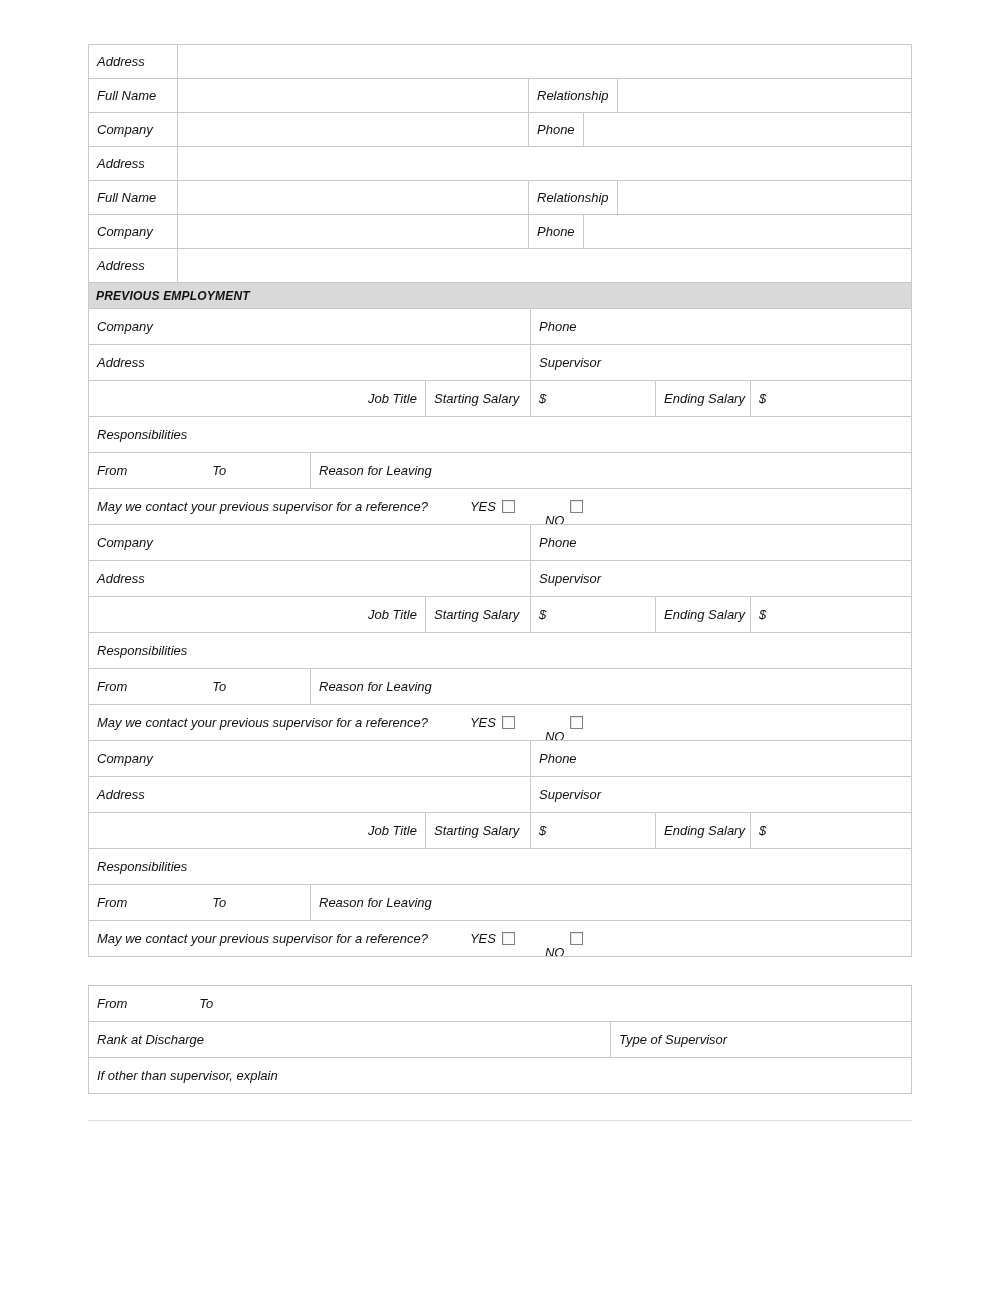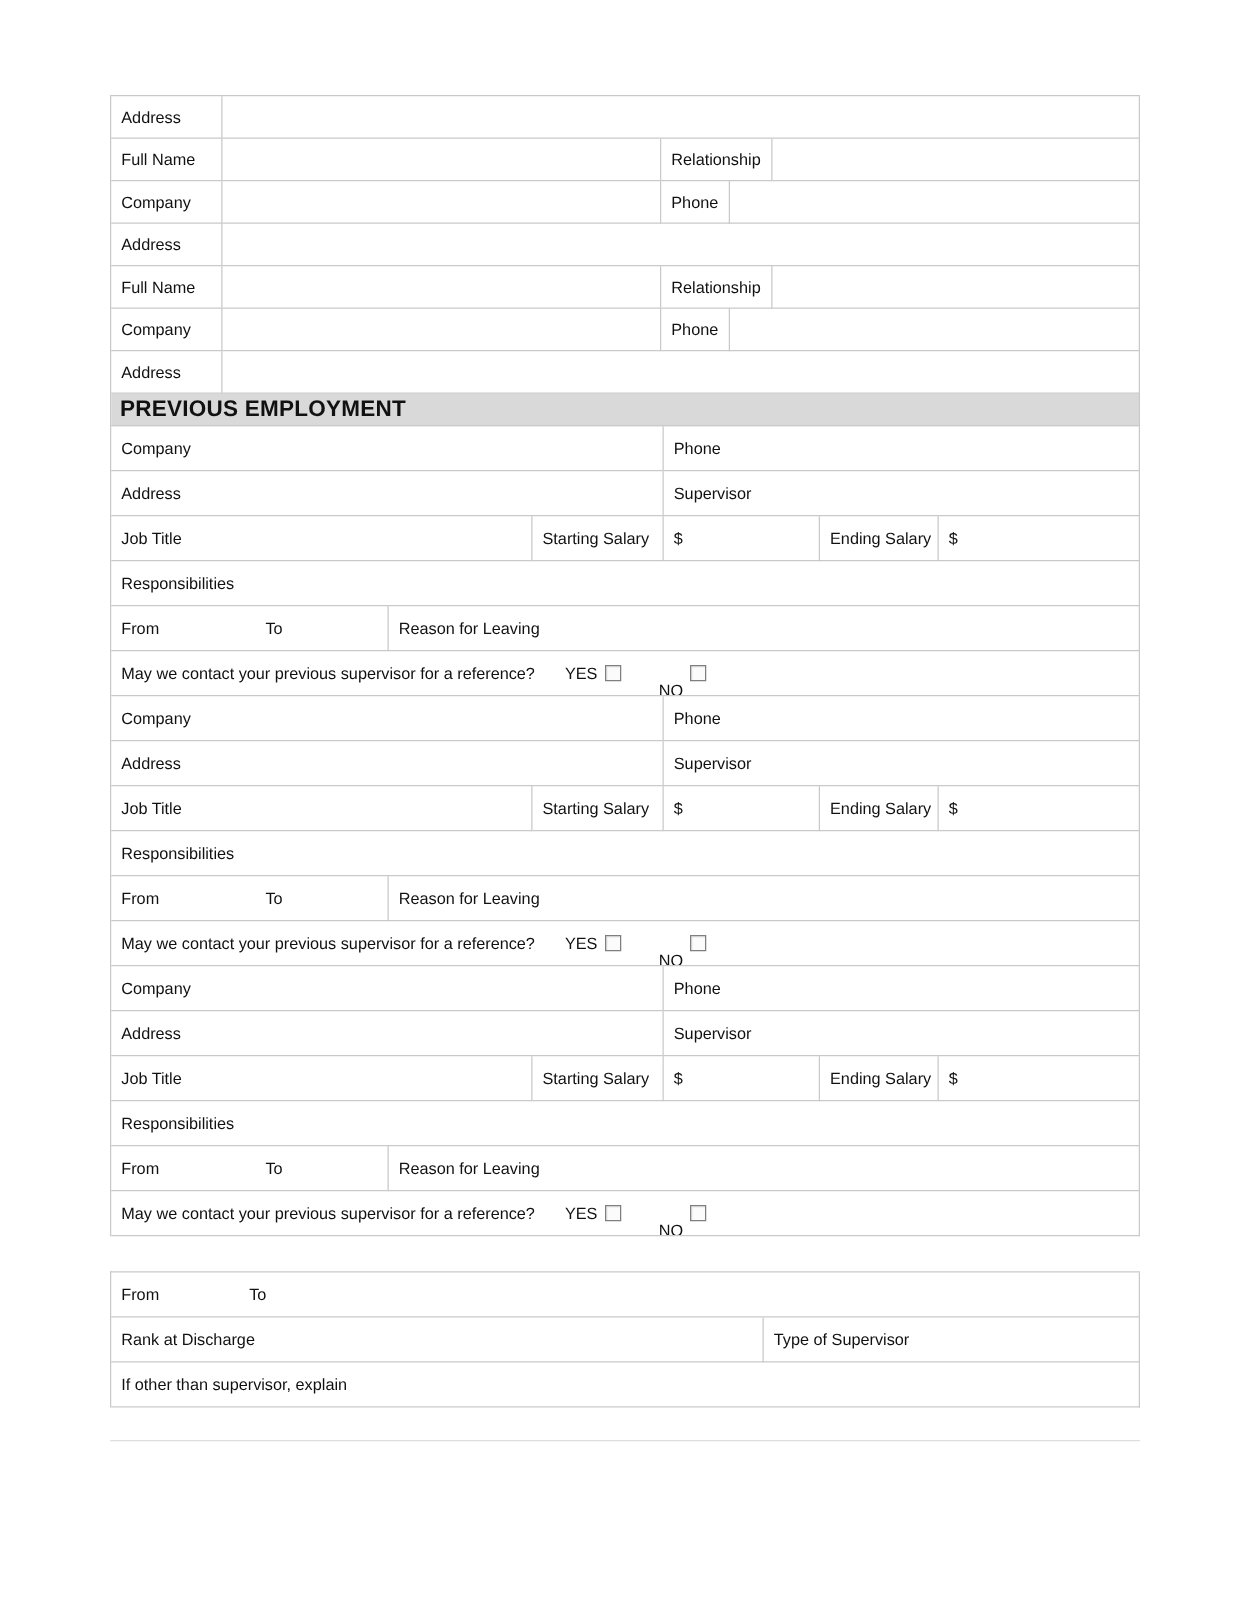--- a/index.html
+++ b/index.html
@@ -4,21 +4,21 @@
 <style>
   * { box-sizing: border-box; }
   html, body { margin: 0; padding: 0; }
   body {
     width: 1000px; height: 1294px;
     background: #ffffff;
     font-family: "Liberation Sans", "DejaVu Sans", sans-serif;
     color: #111111;
     overflow: hidden;
   }
-  .page { padding: 76px 88px 0 88px; }
+  .page { padding: 44px 88px 0 88px; font-style: italic; }
   .form-table {
     border-top: 1px solid #c9c9c9;
     border-left: 1px solid #c9c9c9;
   }
   .row { display: flex; }
   .h34 { height: 34px; }
   .h36 { height: 36px; }
   .cell {
     border-right: 1px solid #c9c9c9;
     border-bottom: 1px solid #c9c9c9;
@@ -30,43 +30,43 @@
     overflow: hidden;
   }
   .grow { flex: 1 1 auto; }
   .section-header {
     height: 26px;
     background: #d9d9d9;
     border-right: 1px solid #c9c9c9;
     border-bottom: 1px solid #c9c9c9;
     display: flex; align-items: center;
     padding: 0 7px;
-    font-size: 18px;
+    font-size: 12px;
     font-weight: bold;
     letter-spacing: 0.2px;
   }
   .w89  { width: 89px; }
   .w351 { width: 351px; }
   .w55  { width: 55px; }
   .w442 { width: 442px; }
-  .w337 { width: 337px; }
+  .w337 { width: 337px; justify-content: flex-end; }
   .w105 { width: 105px; }
   .w125 { width: 125px; }
   .w95  { width: 95px; }
   .w222 { width: 222px; }
   .w522 { width: 522px; }
   .checkbox {
     width: 13px; height: 13px;
     border: 1px solid #7f7f7f;
     background: #fbfbfb;
     display: inline-block;
     flex: 0 0 auto;
     box-shadow: inset 1px 1px 0 rgba(0,0,0,0.08);
   }
-  .gap-yes { margin-left: 24px; }
+  .gap-yes { margin-left: 42px; }
   .gap-cb  { margin-left: 6px; }
   .gap-no  { margin-left: 30px; margin-top: 28px; }
   .to-gap      { margin-left: 85px; }
   .to-gap-mil  { margin-left: 72px; }
   .section-gap { height: 28px; }
   .footer-rule {
     border-top: 1px solid #dedede;
     margin-top: 26px;
   }
 </style>

